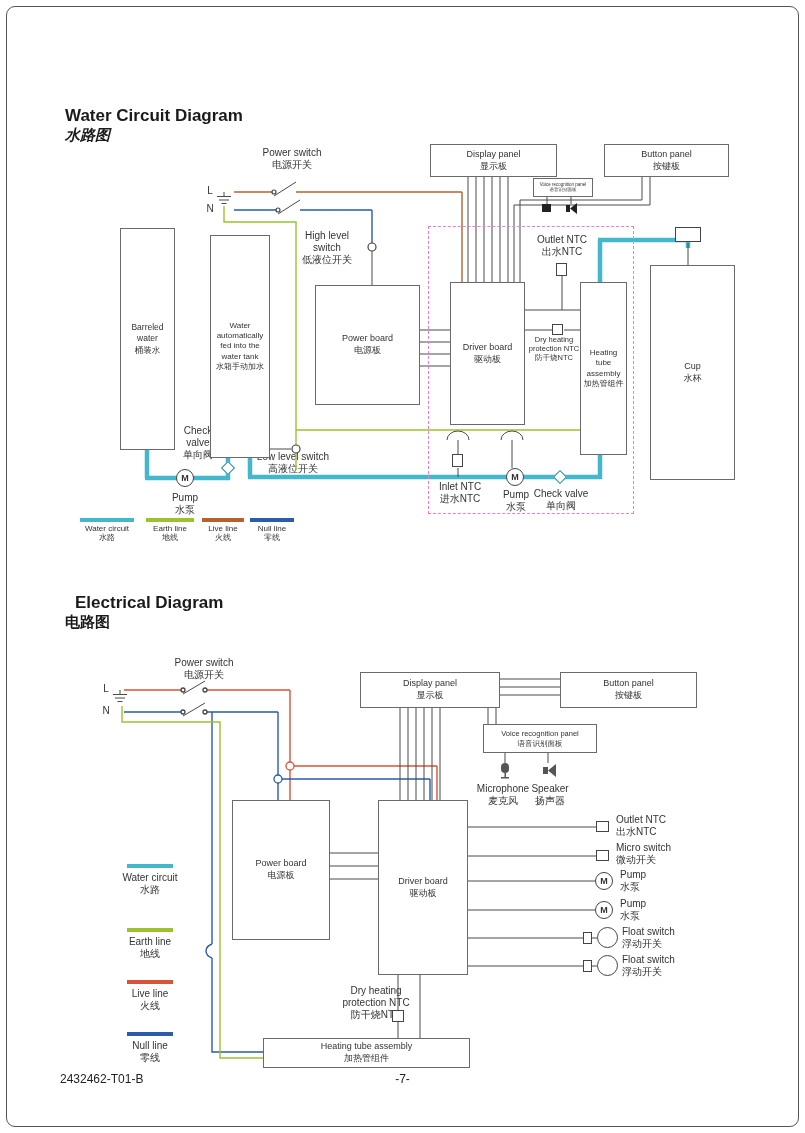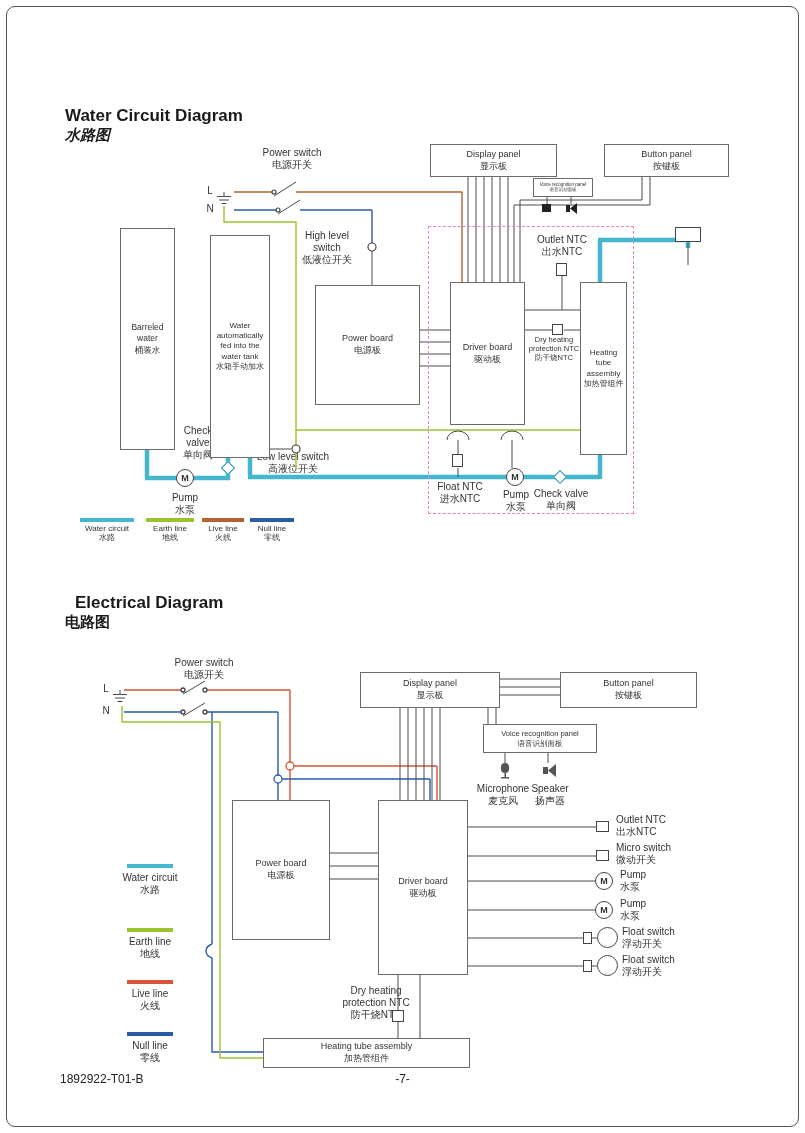--- a/index.html
+++ b/index.html
@@ -150,20 +150,24 @@
     <span>电源板</span>
   </div>
   <div class="box" style="left:450px;top:282px;width:75px;height:143px;">
     <span>Driver board</span>
     <span>驱动板</span>
   </div>
   <div class="box" style="left:580px;top:282px;width:47px;height:173px;font-size:8px;">
     <span>Heating tube assembly</span>
     <span>加热管组件</span>
   </div>
+  <div class="box" style="left:650px;top:265px;width:85px;height:215px;">
+    <span>Cup</span>
+    <span>水杯</span>
+  </div>
 
   <div class="lbl" style="left:250px;top:147px;width:84px;">
     <span>Power switch</span>
     <span>电源开关</span>
   </div>
   <div class="lbl" style="left:204px;top:185px;width:12px;">
       <span>L</span>
     </div>
   <div class="lbl" style="left:204px;top:203px;width:12px;">
       <span>N</span>
@@ -186,21 +190,21 @@
   </div>
   <div class="lbl" style="left:165px;top:492px;width:40px;">
     <span>Pump</span>
     <span>水泵</span>
   </div>
   <div class="lbl" style="left:250px;top:451px;width:86px;">
     <span>Low level switch</span>
     <span>高液位开关</span>
   </div>
   <div class="lbl" style="left:434px;top:481px;width:52px;">
-    <span>Float NTC</span>
+    <span>Inlet NTC</span>
     <span>进水NTC</span>
   </div>
   <div class="lbl" style="left:496px;top:489px;width:40px;">
     <span>Pump</span>
     <span>水泵</span>
   </div>
   <div class="lbl" style="left:530px;top:488px;width:62px;">
     <span>Check valve</span>
     <span>单向阀</span>
   </div>
@@ -342,15 +346,15 @@
   <div class="lbl" style="left:108px;top:988px;width:84px;">
     <span>Live line</span>
     <span>火线</span>
   </div>
   <div class="vlegend-sw" style="left: 127px; top: 1032px; width: 46px; background: rgb(42, 92, 168);"></div>
   <div class="lbl" style="left:108px;top:1040px;width:84px;">
     <span>Null line</span>
     <span>零线</span>
   </div>
 
-  <div class="footer" style="left:60px;top:1072px;">1892922-T01-B</div>
+  <div class="footer" style="left:60px;top:1072px;">2432462-T01-B</div>
   <div class="footer" style="left:0;right:0;top:1072px;text-align:center;">-7-</div>
 </div>
 
 </body></html>

